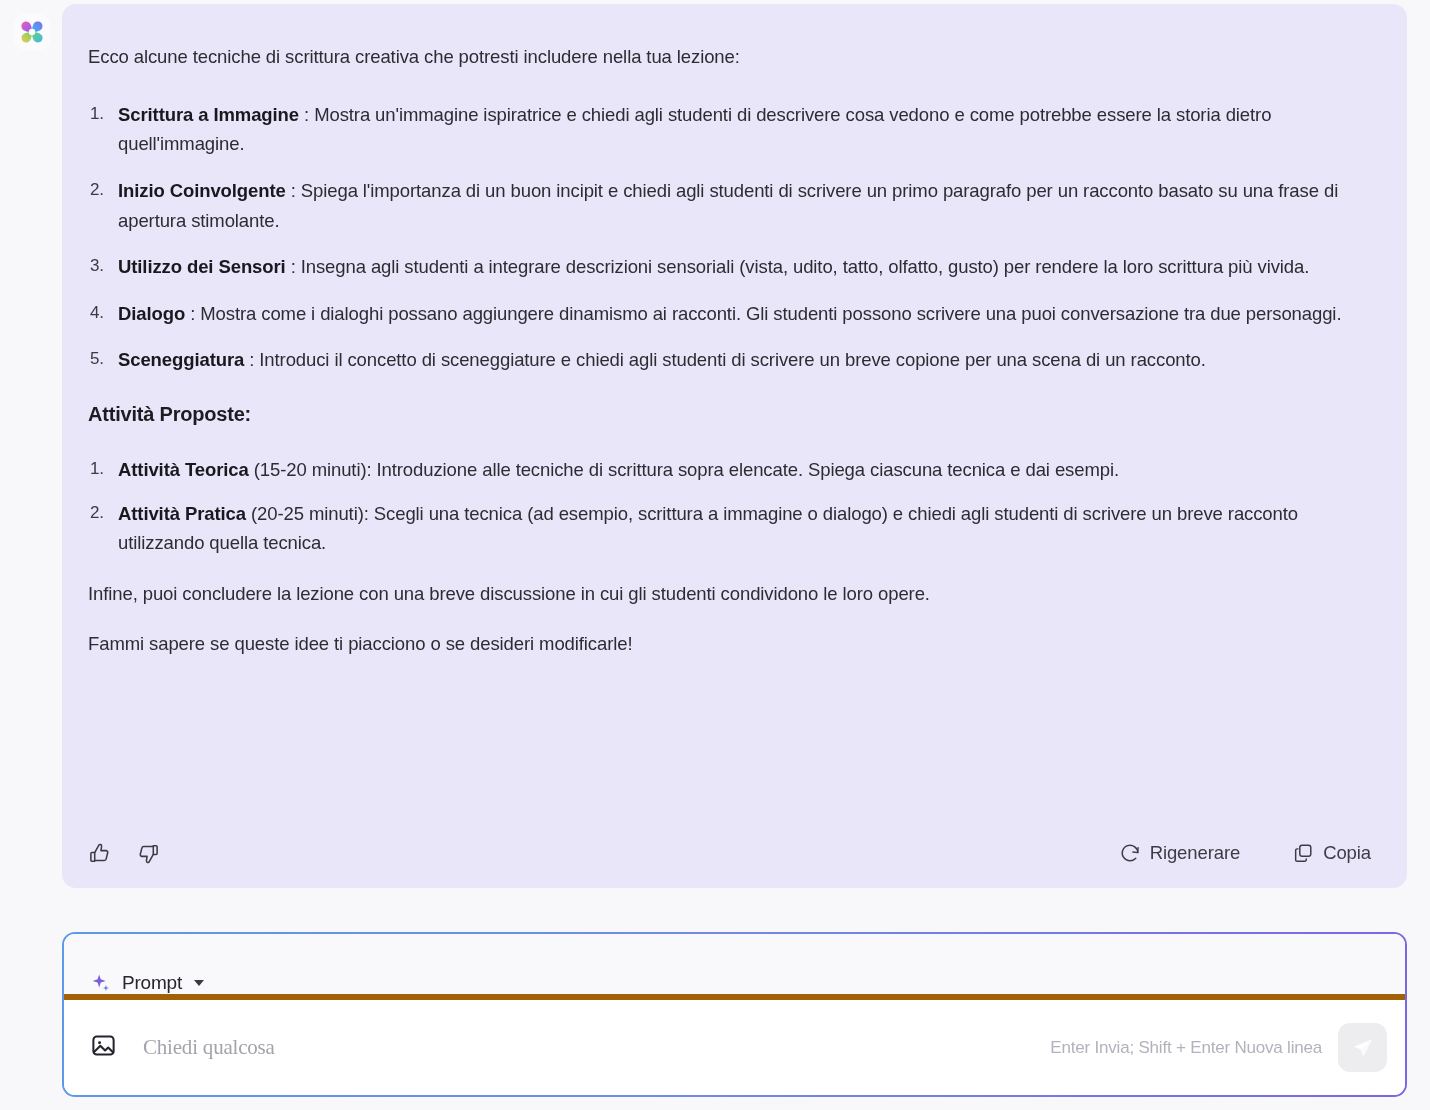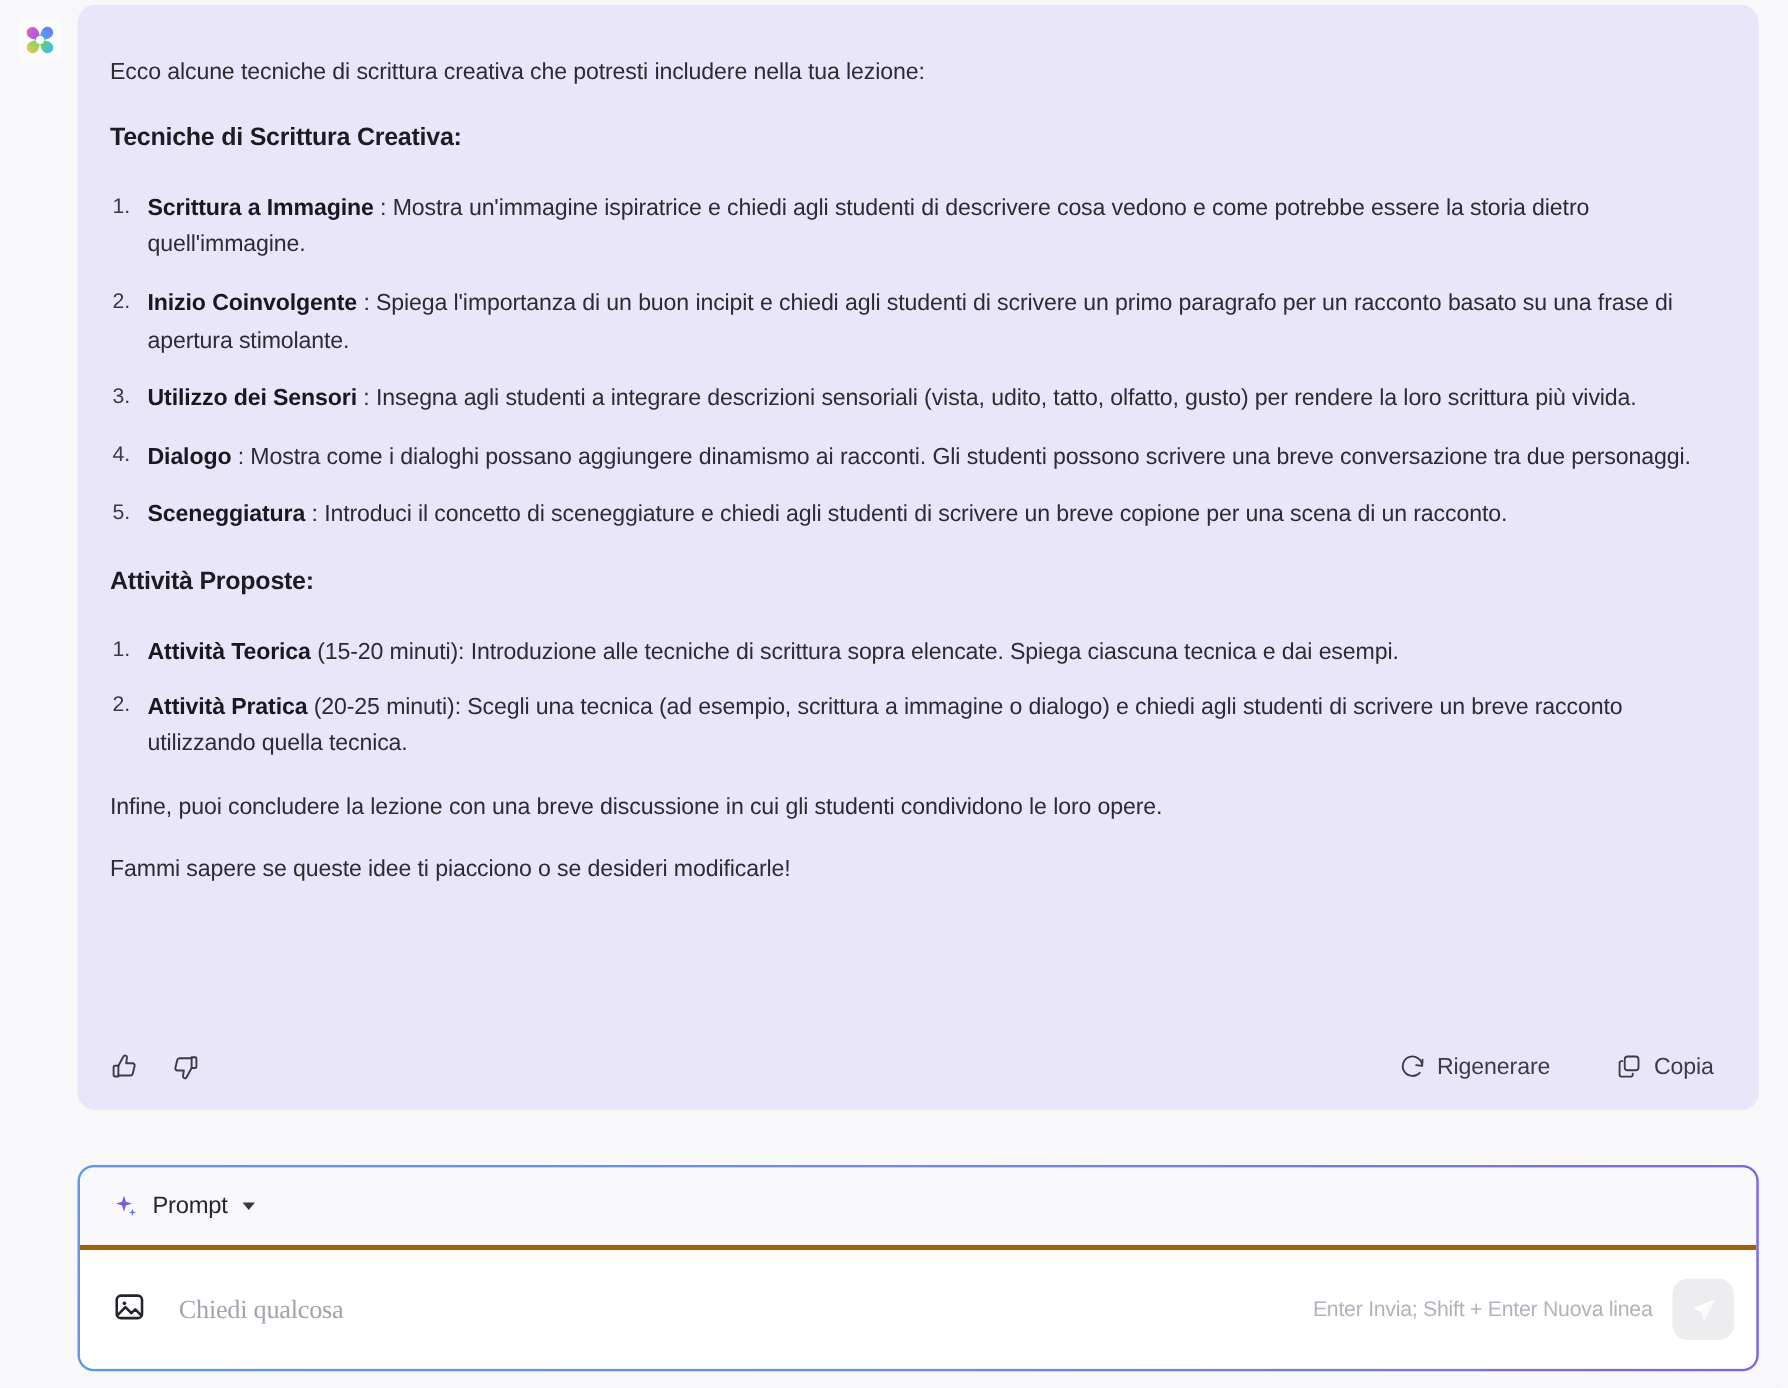--- a/index.html
+++ b/index.html
@@ -145,23 +145,23 @@
     border-radius: 11px;
     background: #fbfbfe;
     overflow: hidden;
     display: flex;
     flex-direction: column;
   }
 
   .composer-head {
     height: 66px;
     display: flex;
-    align-items: center;
+    align-items: flex-end;
     padding-left: 26px;
-    border-bottom: 4px solid #a16207;
+    border-bottom: 6px solid #a16207;
     background: #f9f9fc;
   }
   .prompt-chip {
     display: flex;
     align-items: center;
     gap: 10px;
     cursor: pointer;
   }
   .prompt-label {
     font-size: 19px;
@@ -247,27 +247,26 @@
       <path d="M13 13 C6.5 13 2.5 15.2 2.5 18.8 C2.5 22.1 5.2 24.2 8.4 23.4 C11.2 22.7 13 18.7 13 13 Z" fill="url(#g3)"></path>
       <path d="M13 13 C13 19.5 15.2 23.5 18.8 23.5 C22.1 23.5 24.2 20.8 23.4 17.6 C22.7 14.8 18.7 13 13 13 Z" fill="url(#g4)"></path>
       <circle cx="13" cy="13" r="3.2" fill="#ffffff"></circle>
     </svg>
   </div>
 
   <div class="bubble">
 
     <div class="intro">Ecco alcune tecniche di scrittura creativa che potresti includere nella tua lezione:</div>
 
-    <h3 class="section-head">Tecniche di Scrittura Creativa:</h3>
 
     <ol class="tech-list">
       <li><span class="li-term">Scrittura a Immagine</span><span> : </span><span>Mostra un'immagine ispiratrice e chiedi agli studenti di descrivere cosa vedono e come potrebbe essere la storia dietro quell'immagine.</span></li>
       <li><span class="li-term">Inizio Coinvolgente</span><span> : </span><span>Spiega l'importanza di un buon incipit e chiedi agli studenti di scrivere un primo paragrafo per un racconto basato su una frase di apertura stimolante.</span></li>
       <li><span class="li-term">Utilizzo dei Sensori</span><span> : </span><span>Insegna agli studenti a integrare descrizioni sensoriali (vista, udito, tatto, olfatto, gusto) per rendere la loro scrittura più vivida.</span></li>
-      <li><span class="li-term">Dialogo</span><span> : </span><span>Mostra come i dialoghi possano aggiungere dinamismo ai racconti. Gli studenti possono scrivere una breve conversazione tra due personaggi.</span></li>
+      <li><span class="li-term">Dialogo</span><span> : </span><span>Mostra come i dialoghi possano aggiungere dinamismo ai racconti. Gli studenti possono scrivere una puoi conversazione tra due personaggi.</span></li>
       <li><span class="li-term">Sceneggiatura</span><span> : </span><span>Introduci il concetto di sceneggiature e chiedi agli studenti di scrivere un breve copione per una scena di un racconto.</span></li>
     </ol>
 
     <h3 class="section-head">Attività Proposte:</h3>
 
     <ol class="act-list">
       <li><span class="li-term">Attività Teorica</span><span> </span><span>(15-20 minuti): Introduzione alle tecniche di scrittura sopra elencate. Spiega ciascuna tecnica e dai esempi.</span></li>
       <li><span class="li-term">Attività Pratica</span><span> </span><span>(20-25 minuti): Scegli una tecnica (ad esempio, scrittura a immagine o dialogo) e chiedi agli studenti di scrivere un breve racconto utilizzando quella tecnica.</span></li>
     </ol>
 

